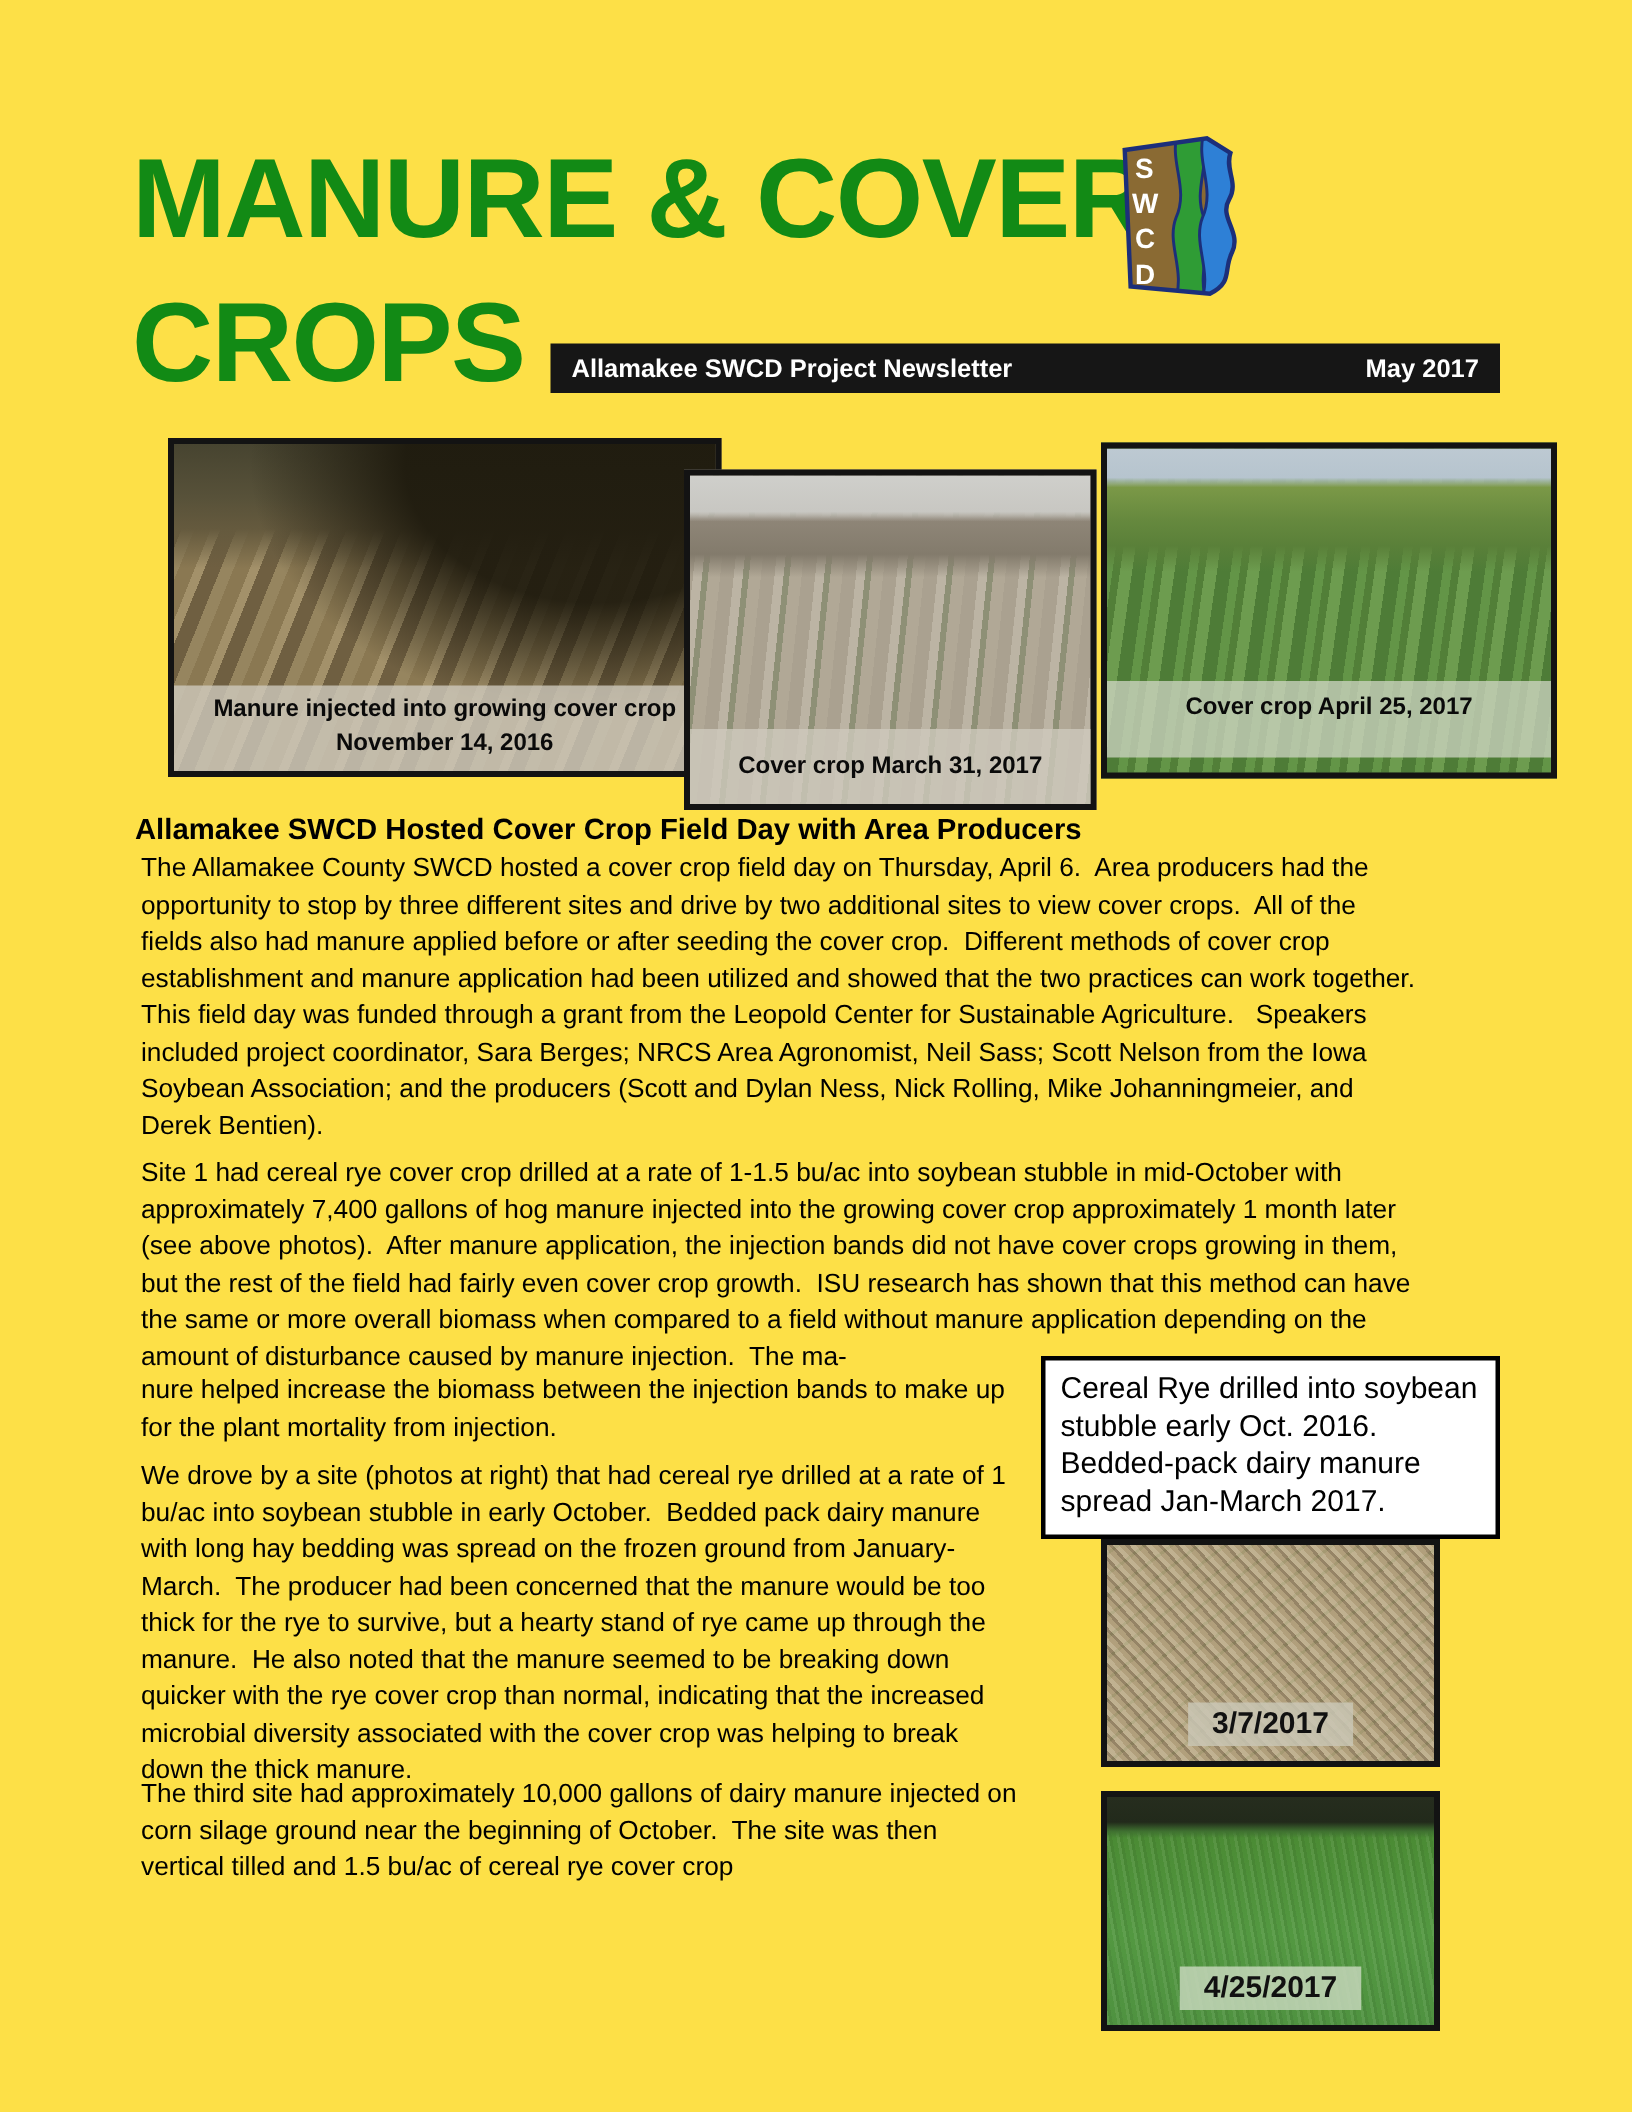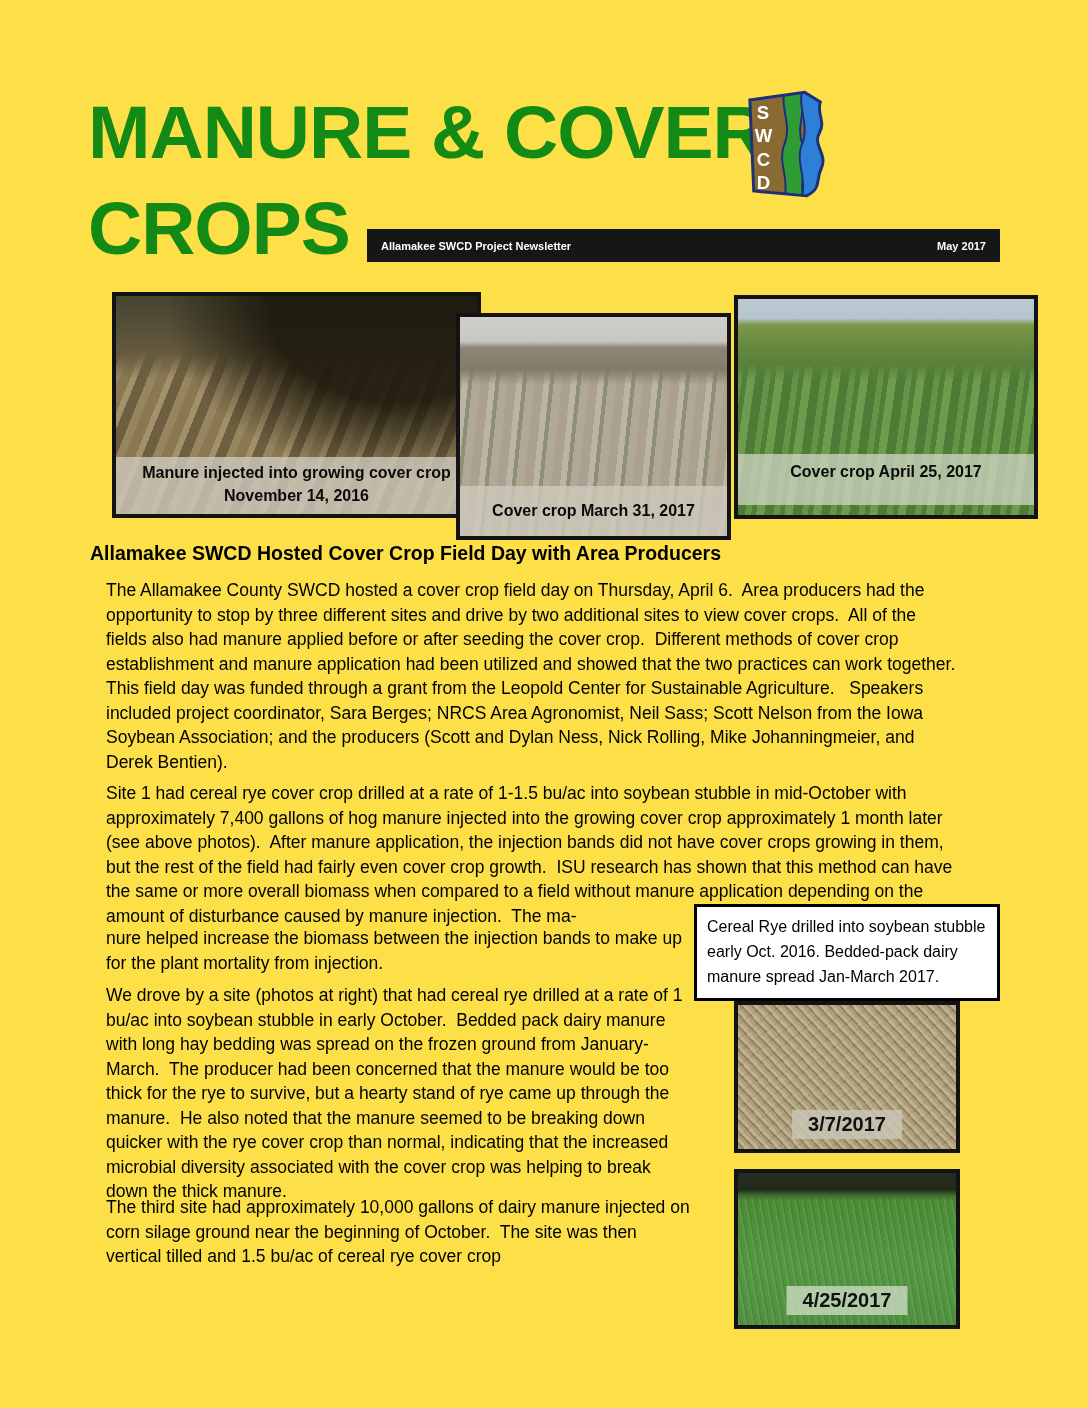--- a/index.html
+++ b/index.html
@@ -13,21 +13,21 @@
   .title { position:absolute; left:88px; top:84px; font-size:75px; font-weight:bold;
            color:#128a15; line-height:96px; letter-spacing:-1px; white-space:nowrap; }
   .logo-block { position:absolute; left:742px; top:88px; display:flex; gap:14px; }
   .logo-block svg { width:90px; height:114px; display:block; }
   .logo-text { margin-top:14px; font-weight:bold; font-size:17px; line-height:22px; color:#4c463c; }
 
   .newsbar {
     position:absolute; left:367px; top:229px; width:633px; height:33px;
     background:#161616; color:#ffffff; display:flex; align-items:center;
     justify-content:space-between; padding:0 14px; box-sizing:border-box;
-    font-size:11px; font-weight:bold;
+    font-size:17px; font-weight:bold;
   }
 
   
   .photo { position:absolute; box-sizing:border-box; border:4px solid #131313; }
   #photo1 { left:72px;  top:276px; width:369px; height:226px;
     background:
       radial-gradient(ellipse at 78% 6%, rgba(28,24,12,0.9) 0 32%, rgba(28,24,12,0) 58%),
       linear-gradient(to bottom, #474430 0%, #575139 16%, #655a3e 26%, rgba(101,90,62,0) 38%),
       repeating-linear-gradient(112deg, #8a7852 0 10px, #a3916a 10px 16px, #6f5f41 16px 26px, #96855f 26px 34px),
       #8a7852; }
@@ -47,32 +47,32 @@
     position:absolute; left:0; right:0; bottom:0; text-align:center; font-weight:bold;
     font-size:16px; color:#0a0a0a; background:rgba(206,201,189,0.80);
   }
   #photo1 .photo-caption { padding:4px 0 7px; line-height:23px; }
   #photo2 .photo-caption { height:50px; line-height:50px; }
   #photo3 .photo-caption { bottom:10px; height:51px; line-height:35px; background:rgba(209,214,199,0.74); }
 
   
   .heading { position:absolute; left:90px; top:526px; font-size:19.5px; font-weight:bold; }
   .body-text { position:absolute; left:90px; font-size:17.5px; line-height:24.5px;
-               white-space:pre-wrap; margin:16px; }
+               white-space:pre-wrap; margin:4px; }
   #para1      { top:562px;  width:855px; }
   #para2full  { top:765px;  width:855px; }
   #para2narrow{ top:910px;  width:585px; }
   #para3      { top:967px;  width:585px; }
   #para4      { top:1179px; width:588px; }
 
   
   .sidebar { position:absolute; left:694px; top:904px; width:306px; }
   .sidebar-caption {
     box-sizing:border-box; border:3px solid #000; background:#fff;
-    padding:7px 10px 9px; font-size:16px; line-height:25px;
+    padding:7px 10px 9px; font-size:20px; line-height:25px;
   }
   .sidebar-photo { position:relative; box-sizing:border-box; border:4px solid #131313; margin-top:0; }
   #sidephoto1 { height:152px;
     background:
       repeating-linear-gradient(47deg, rgba(176,156,116,0.55) 0 3px, rgba(122,102,72,0.5) 3px 5px, rgba(204,189,154,0.55) 5px 8px),
       repeating-linear-gradient(-38deg, rgba(92,117,62,0.30) 0 2px, rgba(0,0,0,0) 2px 11px),
       #b2a385; }
   #sidephoto2 { height:160px;
     background:
       linear-gradient(to bottom, #262d1e 0%, #222a1b 11%, #3f7030 15%, rgba(0,0,0,0) 18%),

